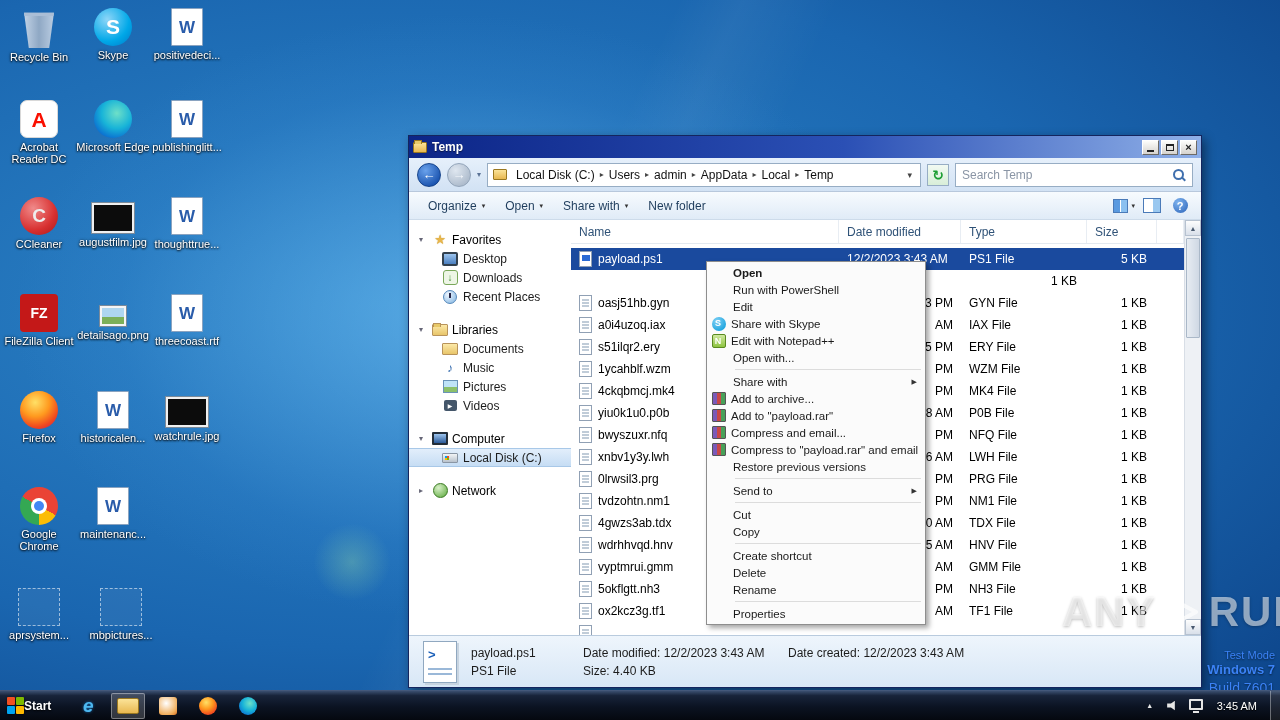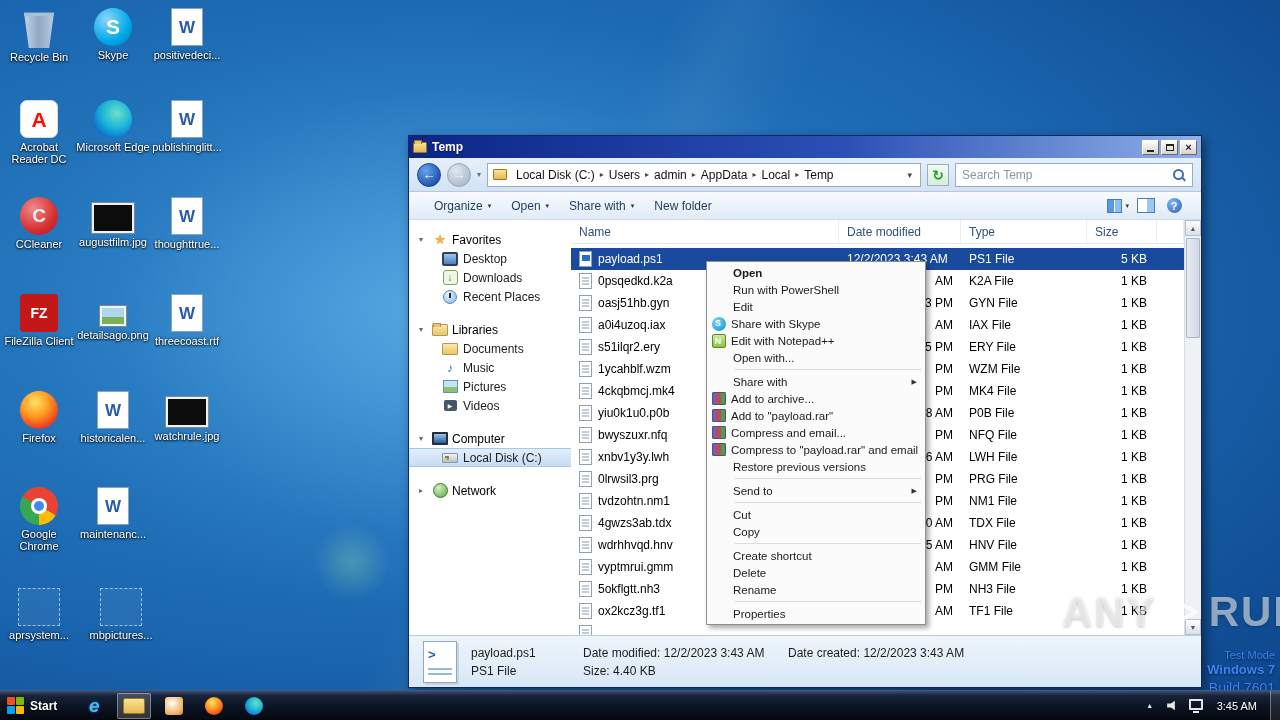--- a/index.html
+++ b/index.html
@@ -71,21 +71,21 @@
   .addr-caret{ margin-left:auto; font-size:9px; color:#444; padding:0 3px; }
   .refresh-btn{ width:22px; height:22px; flex:none; background:linear-gradient(#f2faf2,#d8eed8); border:1px solid #97adc4;
                 color:#1d9e33; font-size:14px; font-weight:bold; display:grid; place-items:center; }
   .searchbox{ width:238px; height:24px; flex:none; background:#fff; border:1px solid #97adc4; display:flex; align-items:center; padding:0 6px; }
   .searchbox input{ border:0; outline:0; flex:1; font:12px "Liberation Sans","DejaVu Sans",sans-serif; color:#333; background:transparent; min-width:0; }
   .searchbox input::placeholder{ color:#8a95a5; }
   .mag{ width:14px; height:14px; position:relative; flex:none; }
   .mag::before{ content:""; position:absolute; left:1px; top:1px; width:7px; height:7px; border:2px solid #3f6fae; border-radius:50%; }
   .mag::after{ content:""; position:absolute; left:9px; top:10px; width:5px; height:2px; background:#3f6fae; transform:rotate(45deg); }
 
-  .toolbar{ height:28px; flex:none; display:flex; align-items:center; gap:2px; padding:0 16px;
+  .toolbar{ height:28px; flex:none; display:flex; align-items:center; gap:2px; padding:0 10px;
             background:linear-gradient(#f7fbfe,#e0ebf7); border-bottom:1px solid #cddbea; }
   .tbtn{ display:flex; align-items:center; gap:5px; padding:4px 9px; color:#1e3c5c; border-radius:2px; white-space:nowrap; }
   .tcaret{ font-size:7px; color:#333; }
   .tb-spacer{ flex:1; }
   .vb{ width:22px; height:20px; display:grid; place-items:center; margin-left:4px; }
   .vb-views{ width:22px; display:flex; align-items:center; gap:3px; }
   .vb-views::before{ content:""; width:14px; height:12px;
       background:linear-gradient(90deg,#5a9ae0 45%,#fff 45% 55%,#8ac0f0 55%), linear-gradient(#5a9ae0 45%,#fff 45% 55%,#8ac0f0 55%); border:1px solid #4a7ab8; }
   .vb-views::after{ content:"▾"; font-size:7px; color:#333; }
   .vb-preview::before{ content:""; width:16px; height:13px; border:1px solid #4a7ab8; background:linear-gradient(90deg,#fff 55%,#9ac8f0 55%); }
@@ -152,21 +152,21 @@
   .mi-skype::after{ content:"S"; position:absolute; left:0; right:2px; top:1px; text-align:center; color:#fff; font-size:9px; font-weight:bold; }
   .mi-npp{ background:linear-gradient(#cfe8a0,#8ec440); border:1px solid #5a8a20; border-radius:2px; width:14px; height:14px; }
   .mi-npp::after{ content:"N"; position:absolute; left:0; right:2px; top:1px; text-align:center; color:#fff; font-size:9px; font-weight:bold; }
   .mi-rar{ width:14px; height:13px; background:linear-gradient(90deg,#7a5ab8 0 34%,#c84848 34% 67%,#48a058 67% 100%); border:1px solid #555; border-radius:1px; }
   .marrow{ position:absolute; right:6px; font-size:7px; color:#333; }
   .menu-sep{ height:1px; background:#dcdcdc; margin:3px 2px 3px 26px; }
 
   
   .taskbar{ position:absolute; left:0; bottom:0; width:1280px; height:30px; z-index:70; display:flex; align-items:center;
             background:linear-gradient(180deg,#3b4f70 0%,#18243a 16%,#0b1322 55%,#05080f 100%); border-top:1px solid #44587a; }
-  .start{ display:flex; align-items:center; gap:6px; padding:0 10px 0 7px; height:100%; }
+  .start{ display:flex; align-items:center; padding:0 10px 0 7px; height:100%; }
   .flag{ width:17px; height:17px; display:grid; grid-template:1fr 1fr / 1fr 1fr; gap:1px; filter:drop-shadow(0 1px 1px rgba(0,0,0,.6)); }
   .flag span{ border-radius:1px; }
   .flag .f1{ background:#f25022; } .flag .f2{ background:#7fba00; }
   .flag .f3{ background:#00a4ef; } .flag .f4{ background:#ffb900; }
   .start-label{ color:#fff; font-weight:bold; font-size:12px; text-shadow:0 1px 2px #000; }
   .tk-icons{ display:flex; gap:6px; margin-left:10px; height:100%; align-items:center; }
   .tk-btn{ width:34px; height:26px; display:grid; place-items:center; border-radius:2px; }
   .tk-btn.active{ background:rgba(255,255,255,.18); border:1px solid rgba(255,255,255,.35); }
   .tk-ic{ position:relative; }
   .tk-internet-explorer::before{ content:"e"; color:#4db8f0; font-weight:bold; font-style:italic; font-size:19px; text-shadow:0 0 3px #1a6ab0; }
@@ -416,24 +416,20 @@
           <div class="frow sel">
             <div class="c-name">
               <div class="ficon fi-ps1"></div>
               <div class="fname">payload.ps1</div>
             </div>
             <div class="c-date">12/2/2023 3:43 AM</div>
             <div class="c-type">PS1 File</div>
             <div class="c-size">5 KB</div>
           </div>
           <div class="frow">
-            <div class="c-name">
-              <div class="ficon fi-page"></div>
-              <div class="fname">0psqedkd.k2a</div>
-            </div>
             <div class="c-date frag">AM</div>
             <div class="c-type">K2A File</div>
             <div class="c-size">1 KB</div>
           </div>
           <div class="frow">
             <div class="c-name">
               <div class="ficon fi-page"></div>
               <div class="fname">oasj51hb.gyn</div>
             </div>
             <div class="c-date frag">3 PM</div>

